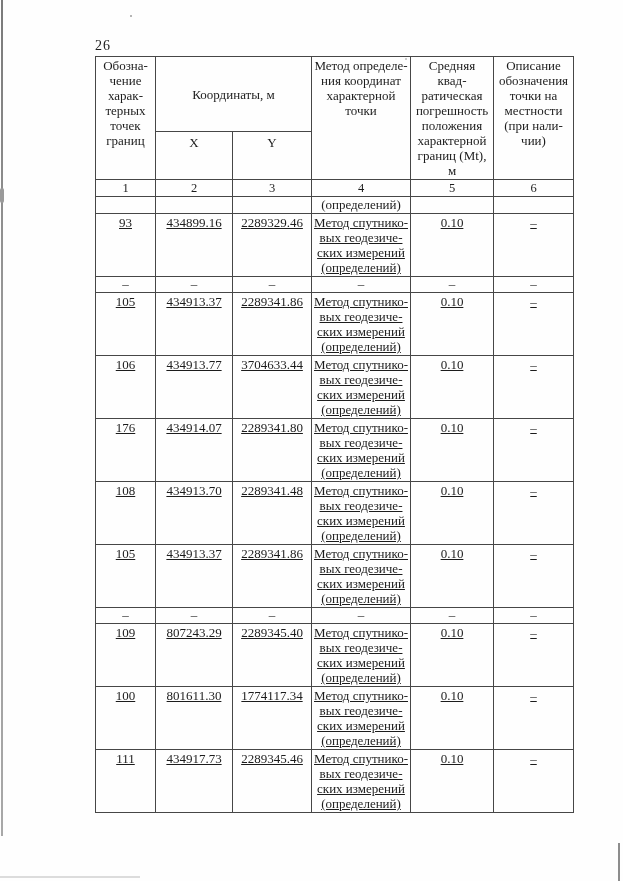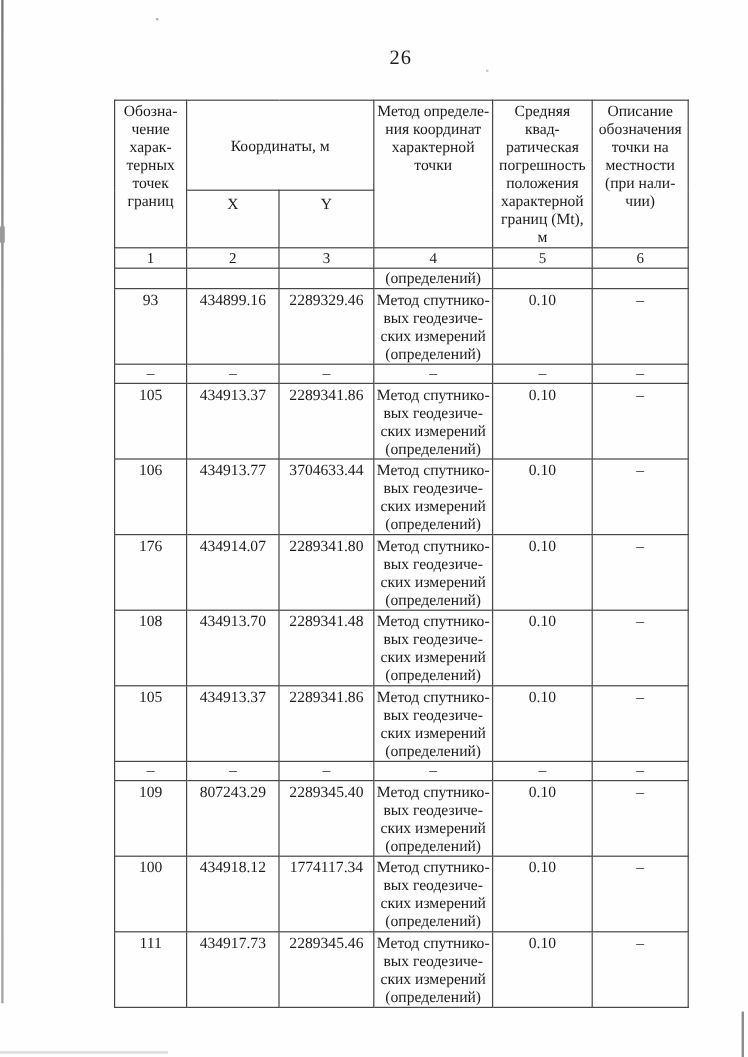--- a/index.html
+++ b/index.html
@@ -52,28 +52,28 @@
     position: absolute;
     left: 405px; top: 58px;
     width: 2px; height: 2px;
     background: #cccccc;
   }
 
   .page-number {
     position: absolute;
     left: 95px; top: 38px;
     width: 478px;
-    text-align: center;
-    font-size: 17px;
+    text-align: left;
+    font-size: 14px;
     letter-spacing: 1px;
   }
 
   table.coords {
     position: absolute;
-    left: 95px; top: 83px;
+    left: 95px; top: 56px;
     width: 478px;
     border-collapse: collapse;
     table-layout: fixed;
     font-size: 13px;
     line-height: 15px;
   }
   table.coords th,
   table.coords td {
     border: 1px solid #464646;
     padding: 1px 2px;
@@ -82,21 +82,21 @@
     white-space: pre-line;
     font-weight: normal;
     overflow: hidden;
   }
   tr.header-row-1 th { height: 46px; }
   tr.header-row-1 th.group-coords { vertical-align: middle; height: auto; }
   tr.header-row-2 th { height: 43px; padding-top: 3px; }
   th.head-tall { padding-top: 2px; }
   tr.numbers-row td { height: 14px; line-height: 14px; font-size: 12.5px; }
   tr.contin-row td { height: 14px; line-height: 14px; }
-  tbody tr.data-row td { height: 60px; }
+  tbody tr.data-row td { height: 60px; text-decoration: underline; }
   tbody tr.dash-row td { height: 13px; line-height: 12px; }
 </style>
 </head>
 <body>
 
 <div class="edge-left"></div>
 <div class="edge-blob"></div>
 <div class="edge-right-bottom"></div>
 <div class="edge-bottom"></div>
 <div class="speck1"></div>
@@ -259,21 +259,21 @@
     <td>Метод спутнико-
 вых геодезиче-
 ских измерений
 (определений)</td>
     <td>0.10</td>
     <td>–</td>
   </tr>
 
   <tr class="data-row">
     <td>100</td>
-    <td>434918.12</td>
+    <td>801611.30</td>
     <td>1774117.34</td>
     <td>Метод спутнико-
 вых геодезиче-
 ских измерений
 (определений)</td>
     <td>0.10</td>
     <td>–</td>
   </tr>
 
   <tr class="data-row">

